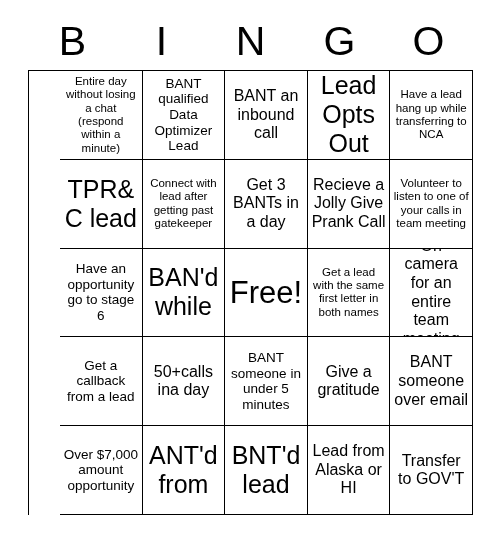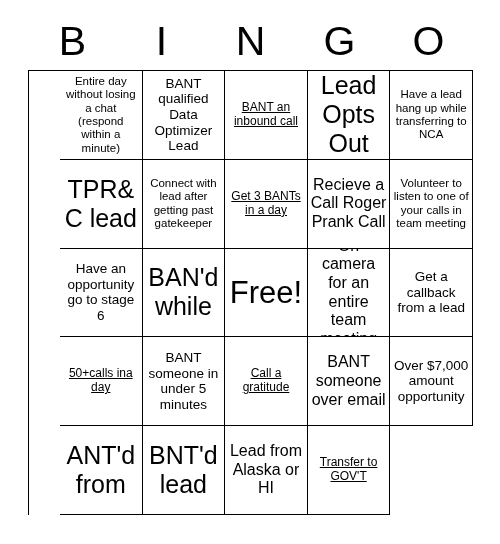--- a/index.html
+++ b/index.html
@@ -82,21 +82,21 @@
     line-height: 1.16;
     word-wrap: break-word;
     overflow-wrap: break-word;
     hyphens: none;
   }
 
   
   .size-xs .cell-text { font-size: 11.5px; }
   .size-s  .cell-text { font-size: 13.5px; text-align: center; }
   .size-m  .cell-text { font-size: 16px; }
-  .size-l  .cell-text { font-size: 12px; text-decoration: underline; }
+  .size-l  .cell-text { font-size: 16px; }
   .size-xl .cell-text { font-size: 25px; }
   .size-free .cell-text { font-size: 31px; }
 </style>
 </head>
 <body>
 
 <div id="bingo-card">
 
   <div id="bingo-header">
     <div class="header-letter">
@@ -137,50 +137,53 @@
     <div class="bingo-cell size-xl">
       <span class="cell-text">TPR&amp;C lead</span>
     </div>
     <div class="bingo-cell size-xs">
       <span class="cell-text">Connect with lead after getting past gatekeeper</span>
     </div>
     <div class="bingo-cell size-l">
       <span class="cell-text">Get 3 BANTs in a day</span>
     </div>
     <div class="bingo-cell size-m">
-      <span class="cell-text">Recieve a Call Roger Prank Call</span>
+      <span class="cell-text">Recieve a Jolly Give Prank Call</span>
     </div>
     <div class="bingo-cell size-xs">
       <span class="cell-text">Volunteer to listen to one of your calls in team meeting</span>
     </div>
 
     <div class="bingo-cell size-s">
       <span class="cell-text">Have an opportunity go to stage 6</span>
     </div>
     <div class="bingo-cell size-xl">
       <span class="cell-text">BAN'd while</span>
     </div>
     <div class="bingo-cell size-free">
       <span class="cell-text">Free!</span>
     </div>
+    <div class="bingo-cell size-xs">
+      <span class="cell-text">Get a lead with the same first letter in both names</span>
+    </div>
     <div class="bingo-cell size-m">
       <span class="cell-text">On camera for an entire team meeting</span>
     </div>
 
     <div class="bingo-cell size-s">
       <span class="cell-text">Get a callback from a lead</span>
     </div>
     <div class="bingo-cell size-l">
       <span class="cell-text">50+calls ina day</span>
     </div>
     <div class="bingo-cell size-s">
       <span class="cell-text">BANT someone in under 5 minutes</span>
     </div>
     <div class="bingo-cell size-l">
-      <span class="cell-text">Call a gratitude</span>
+      <span class="cell-text">Give a gratitude</span>
     </div>
     <div class="bingo-cell size-m">
       <span class="cell-text">BANT someone over email</span>
     </div>
 
     <div class="bingo-cell size-s">
       <span class="cell-text">Over $7,000 amount opportunity</span>
     </div>
     <div class="bingo-cell size-xl">
       <span class="cell-text">ANT'd from</span>

